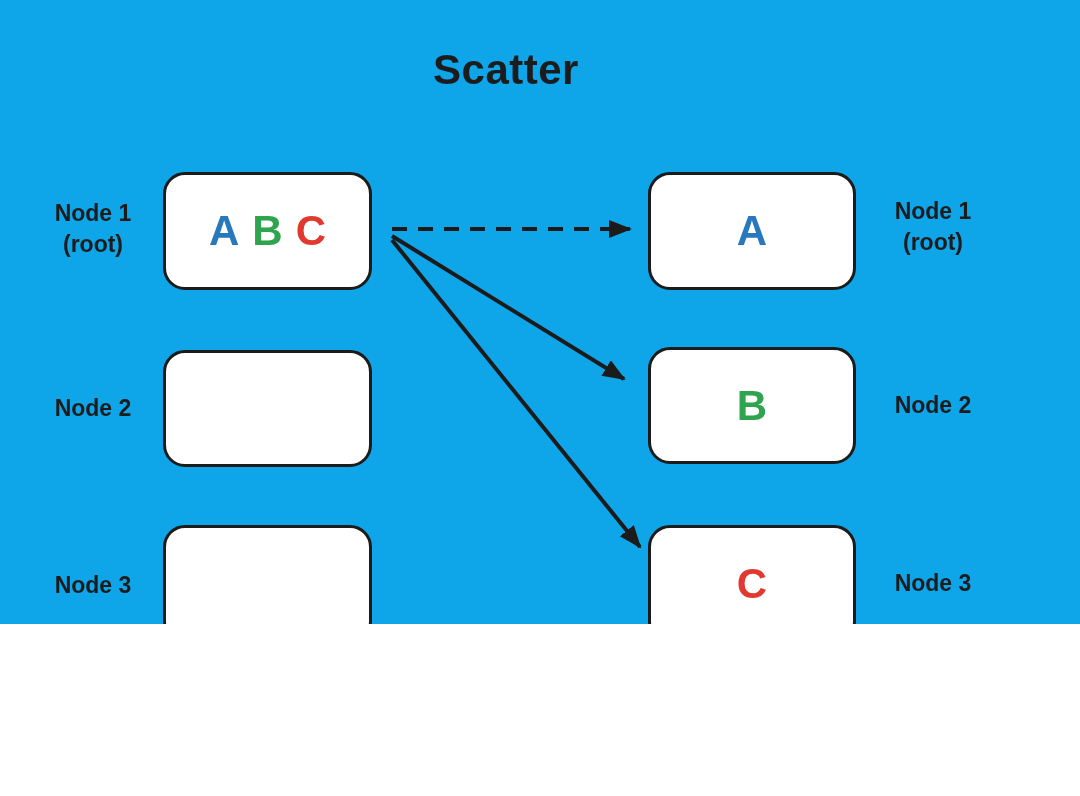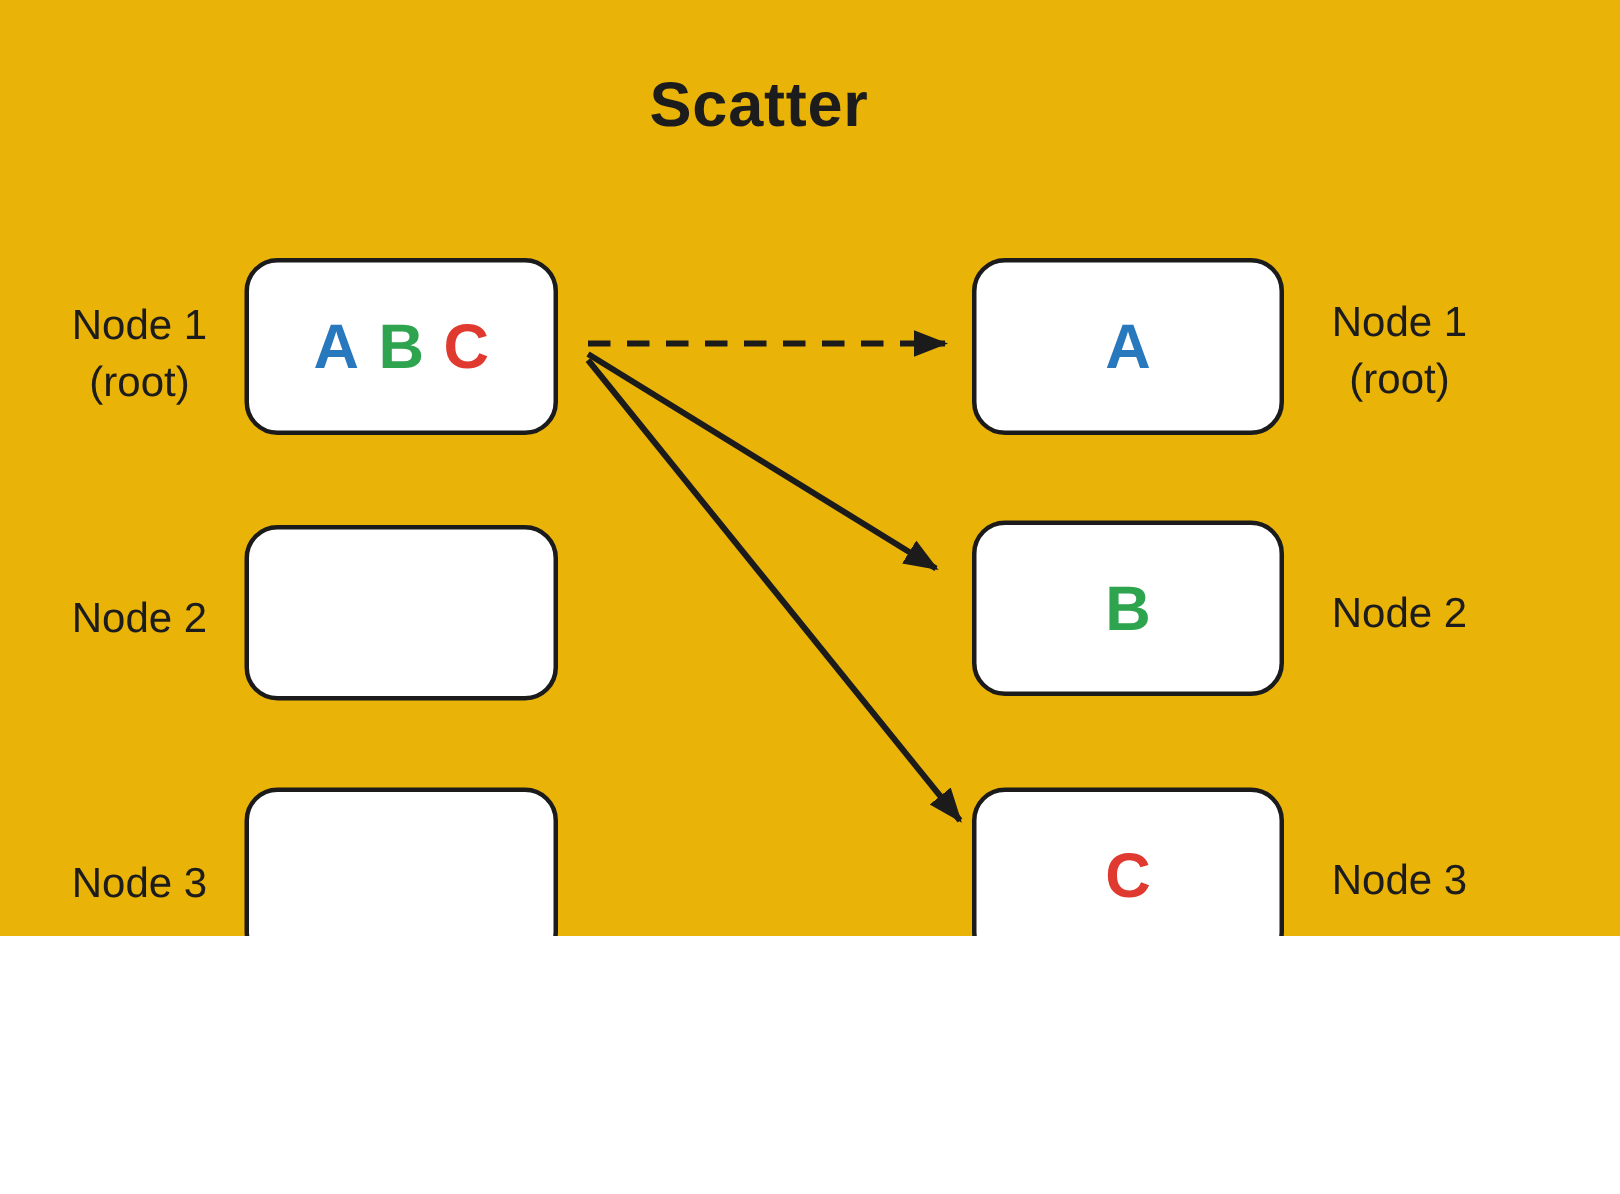--- a/index.html
+++ b/index.html
@@ -5,21 +5,21 @@
   html, body {
     margin: 0;
     padding: 0;
     background: #ffffff;
     font-family: "Liberation Sans", sans-serif;
   }
   .canvas {
     position: relative;
     width: 1080px;
     height: 624px;
-    background: #eab308;
+    background: #0ea5e9;
     overflow: hidden;
     color: #1c1c1c;
   }
   .title {
     position: absolute;
     top: 46px;
     left: 0;
     width: 1012px;
     margin: 0;
     text-align: center;
@@ -66,22 +66,22 @@
   .letter {
     font-size: 42px;
     font-weight: 600;
     line-height: 1;
   }
   .letter-a { color: var(--color-letter_a, #2878be); }
   .letter-b { color: var(--color-letter_b, #2ea44f); }
   .letter-c { color: var(--color-letter_c, #e0392f); }
   .node-label {
     position: absolute;
-    font-size: 28px;
-    font-weight: 400;
+    font-size: 23px;
+    font-weight: 700;
     line-height: 1.35;
     text-align: center;
     color: #1c1c1c;
   }
   .ll1 { left: 25px;  top: 198px; width: 136px; }
   .ll2 { left: 25px;  top: 393px; width: 136px; }
   .ll3 { left: 25px;  top: 570px; width: 136px; }
   .rl1 { left: 876px; top: 196px; width: 114px; }
   .rl2 { left: 876px; top: 390px; width: 114px; }
   .rl3 { left: 876px; top: 568px; width: 114px; }

